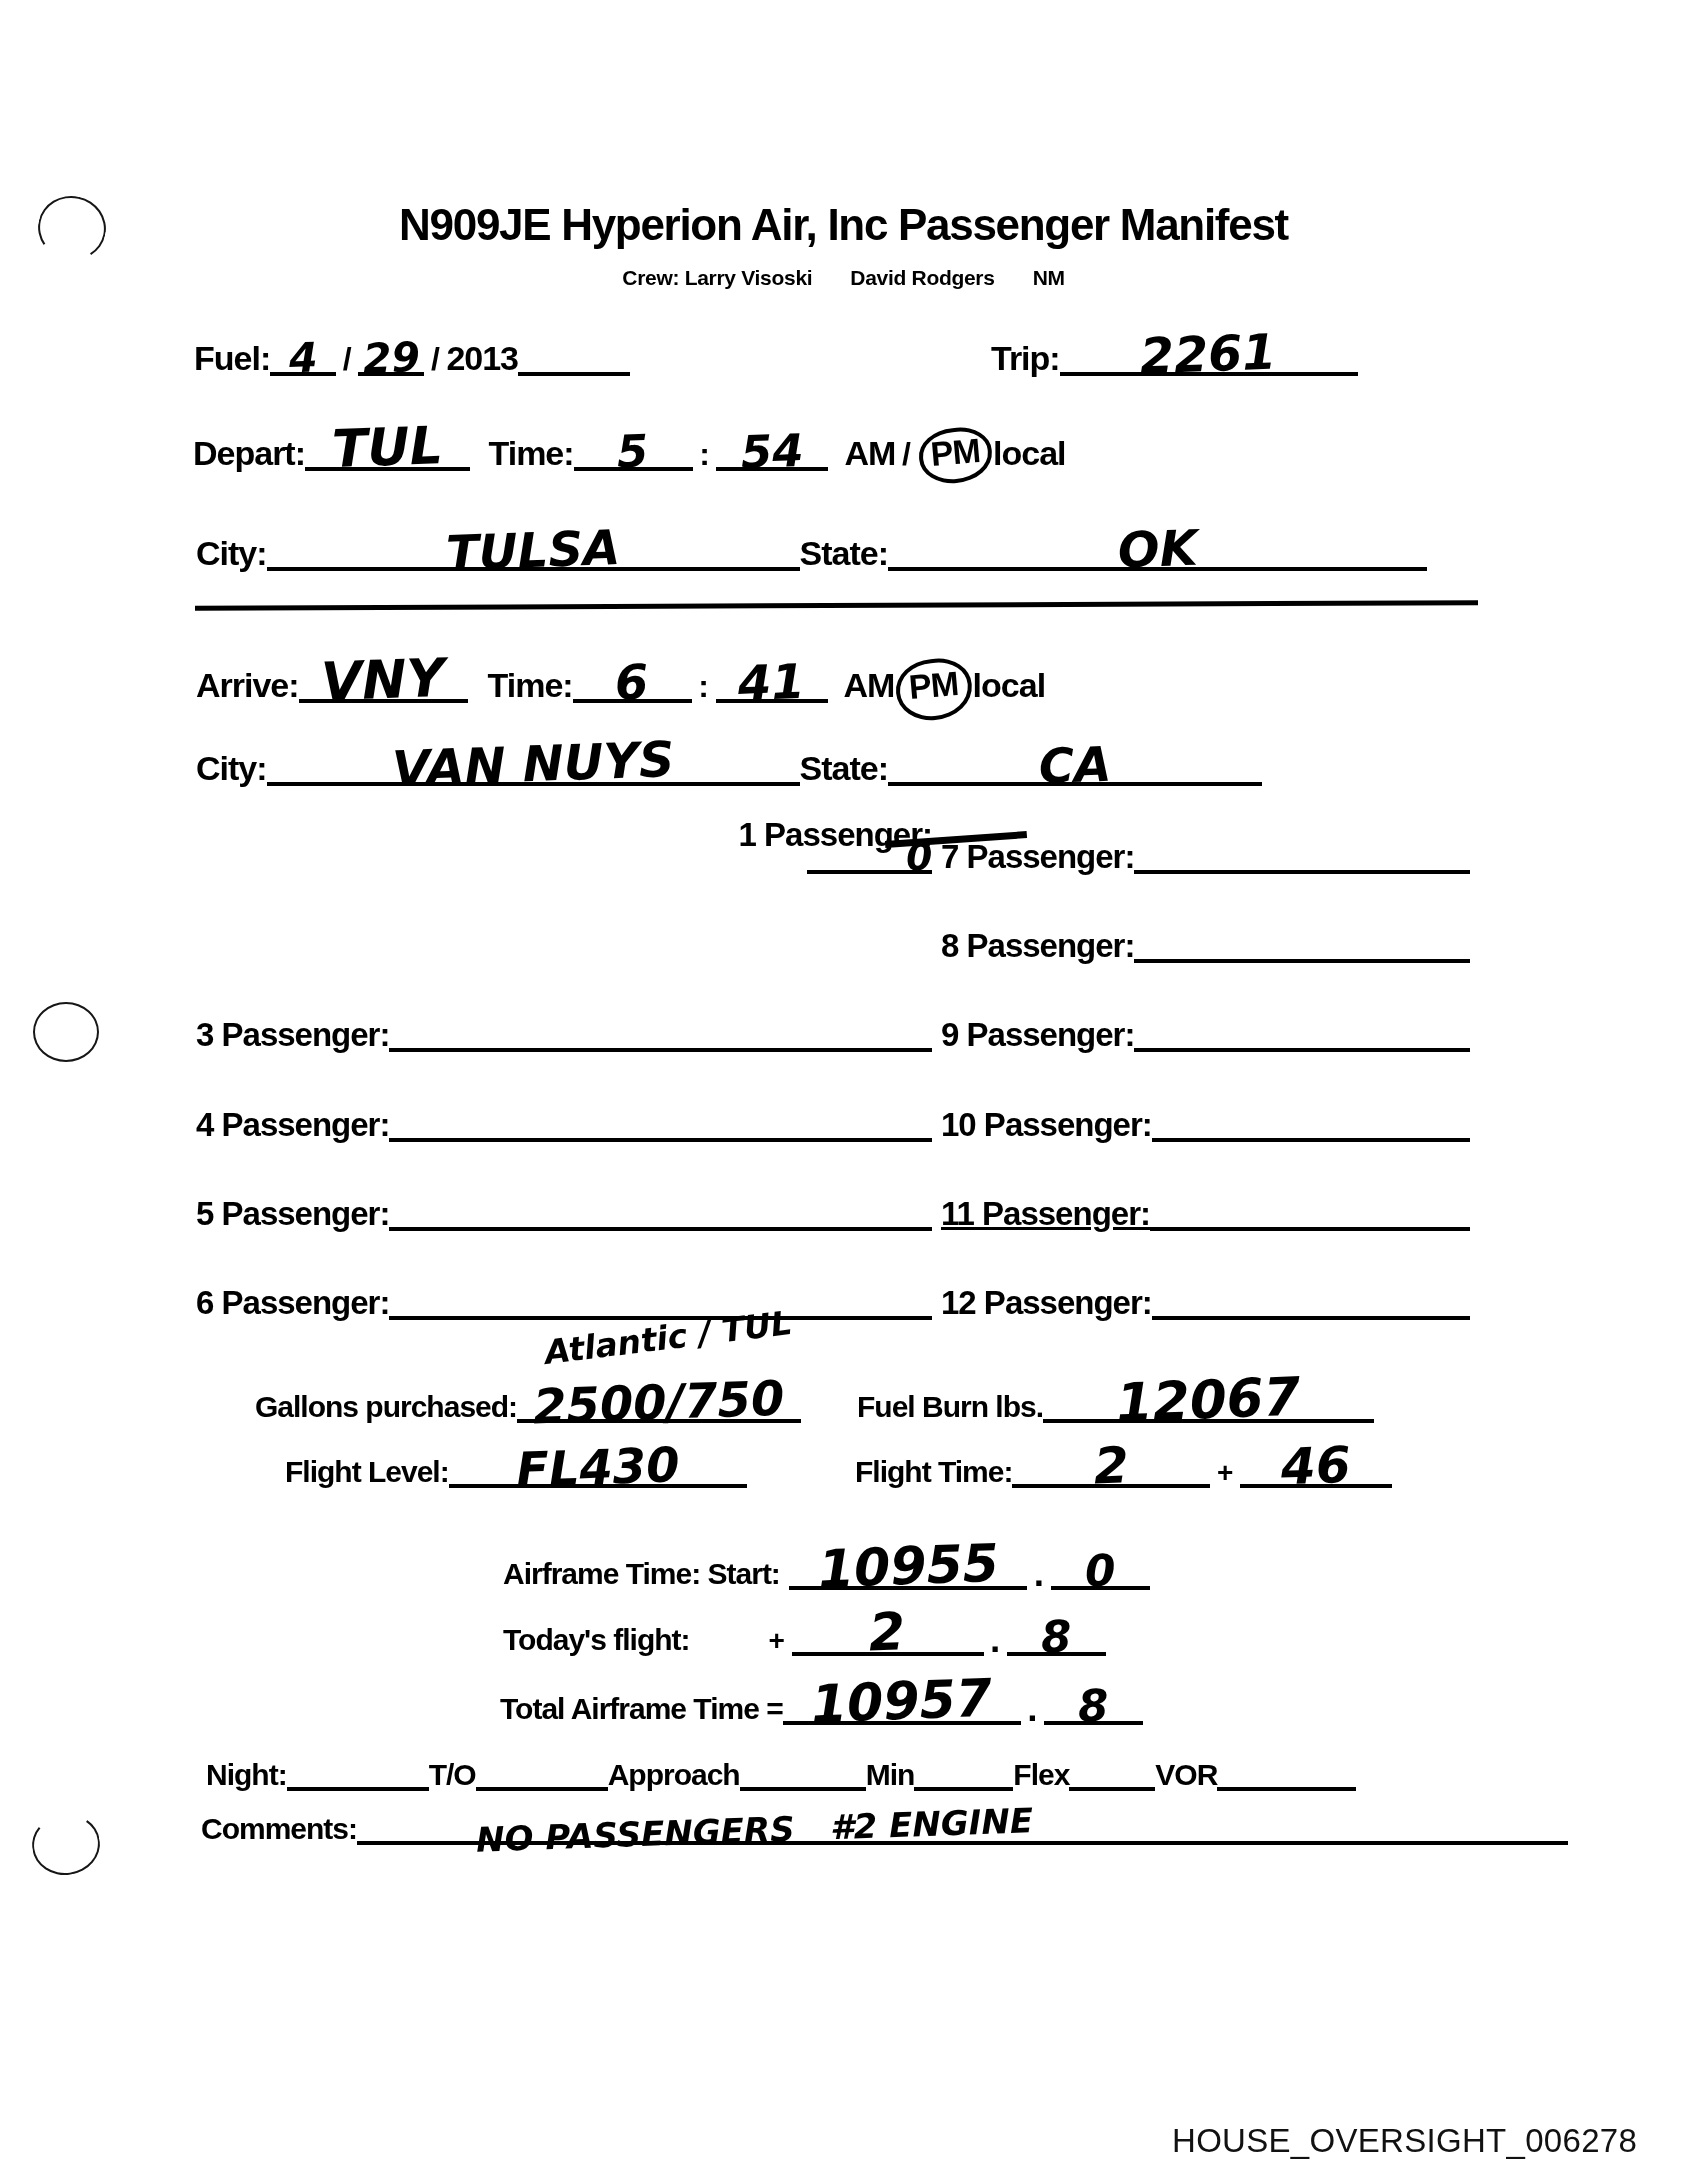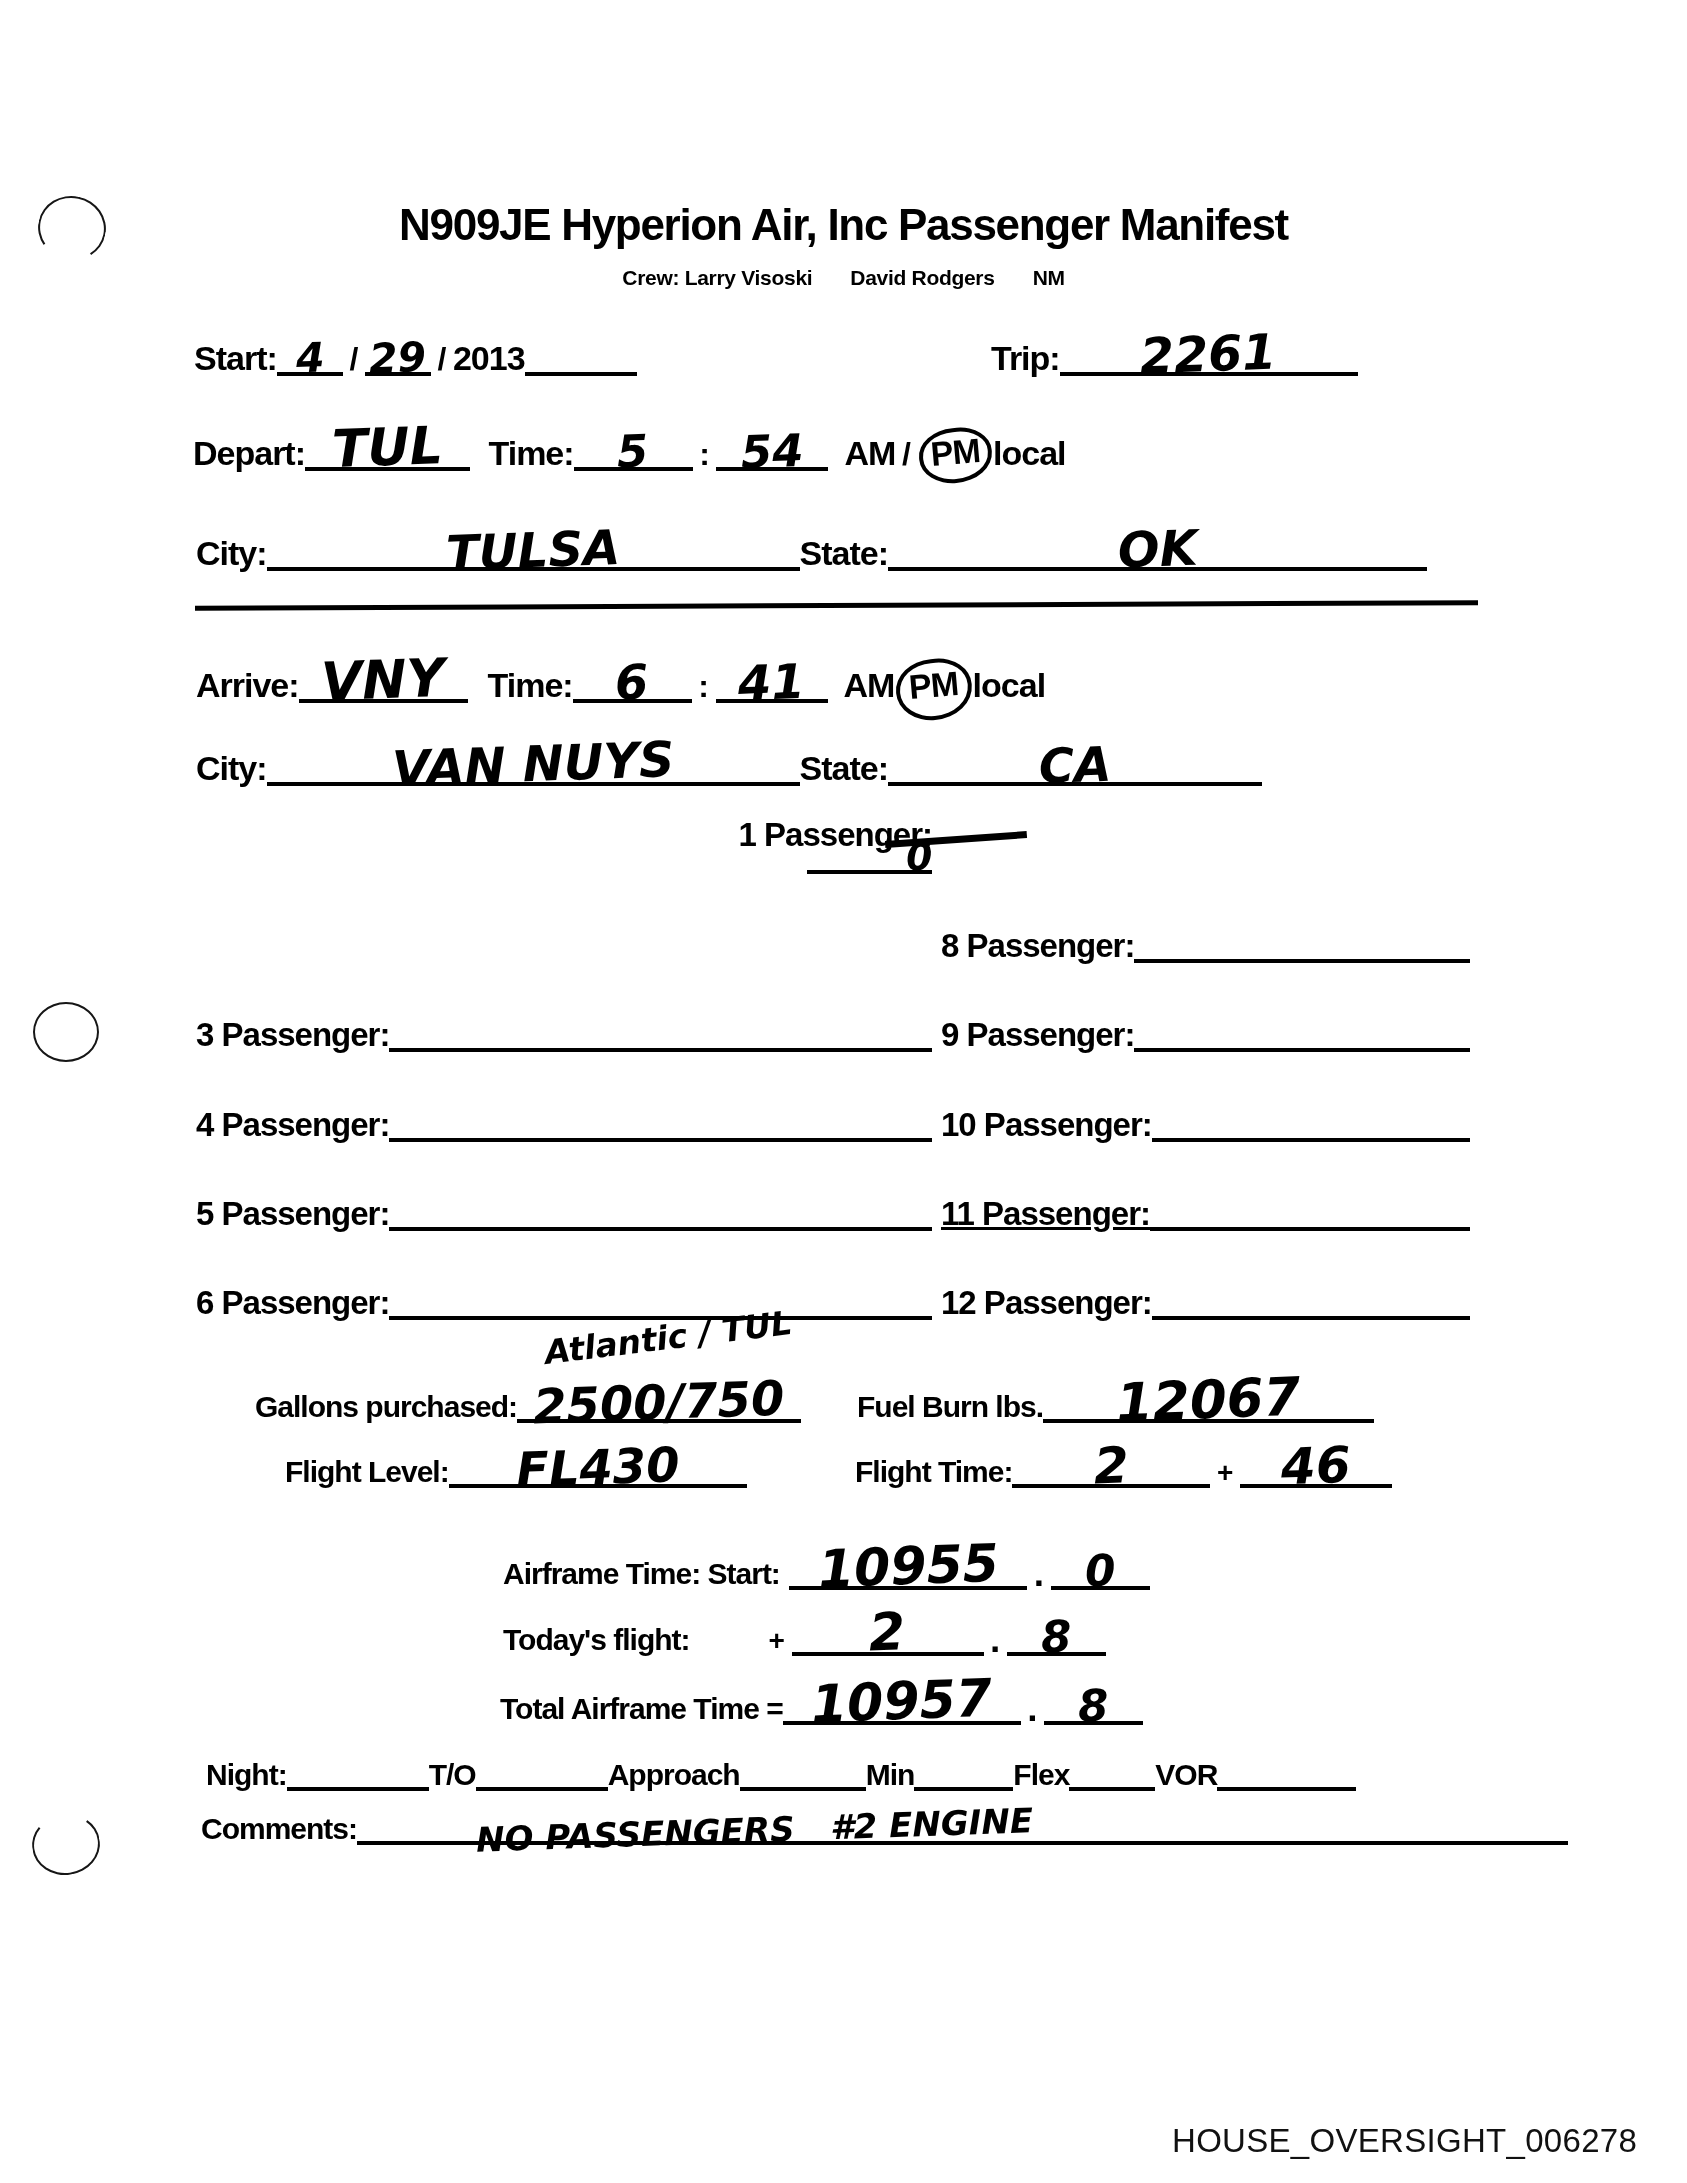--- a/index.html
+++ b/index.html
@@ -58,21 +58,21 @@
   <div class="hole h-bot"></div>
 
   <div class="title">N909JE Hyperion Air, Inc Passenger Manifest</div>
   <div class="crew">
     <span>Crew: Larry Visoski</span>
     <span>David Rodgers</span>
     <span>NM</span>
   </div>
 
   <div class="row" style="left:194px;top:320px;">
-    <span class="lbl">Start:</span>
+    <span class="lbl">Fuel:</span>
     <span class="u" style="width:66px">
       <span class="hw" style="font-size:41px">4</span>
     </span>
     <span class="sep">/</span>
     <span class="u" style="width:66px">
       <span class="hw" style="font-size:41px">29</span>
     </span>
     <span class="sep">/</span>
     <span class="lbl">2013</span>
     <span class="u" style="width:112px"></span>
@@ -175,20 +175,26 @@
       <span class="hw"></span>
     </span>
   </div>
   <div class="row" style="left:196px;top:1264px;width:736px;">
     <span class="lbl" style="font-size:33px">6 Passenger:</span>
     <span class="u fill">
       <span class="hw"></span>
     </span>
   </div>
 
+  <div class="row" style="left:941px;top:818px;width:529px;">
+    <span class="lbl" style="font-size:33px">7 Passenger:</span>
+    <span class="u fill">
+      <span class="hw"></span>
+    </span>
+  </div>
   <div class="row" style="left:941px;top:907px;width:529px;">
     <span class="lbl" style="font-size:33px">8 Passenger:</span>
     <span class="u fill">
       <span class="hw"></span>
     </span>
   </div>
   <div class="row" style="left:941px;top:996px;width:529px;">
     <span class="lbl" style="font-size:33px">9 Passenger:</span>
     <span class="u fill">
       <span class="hw"></span>

